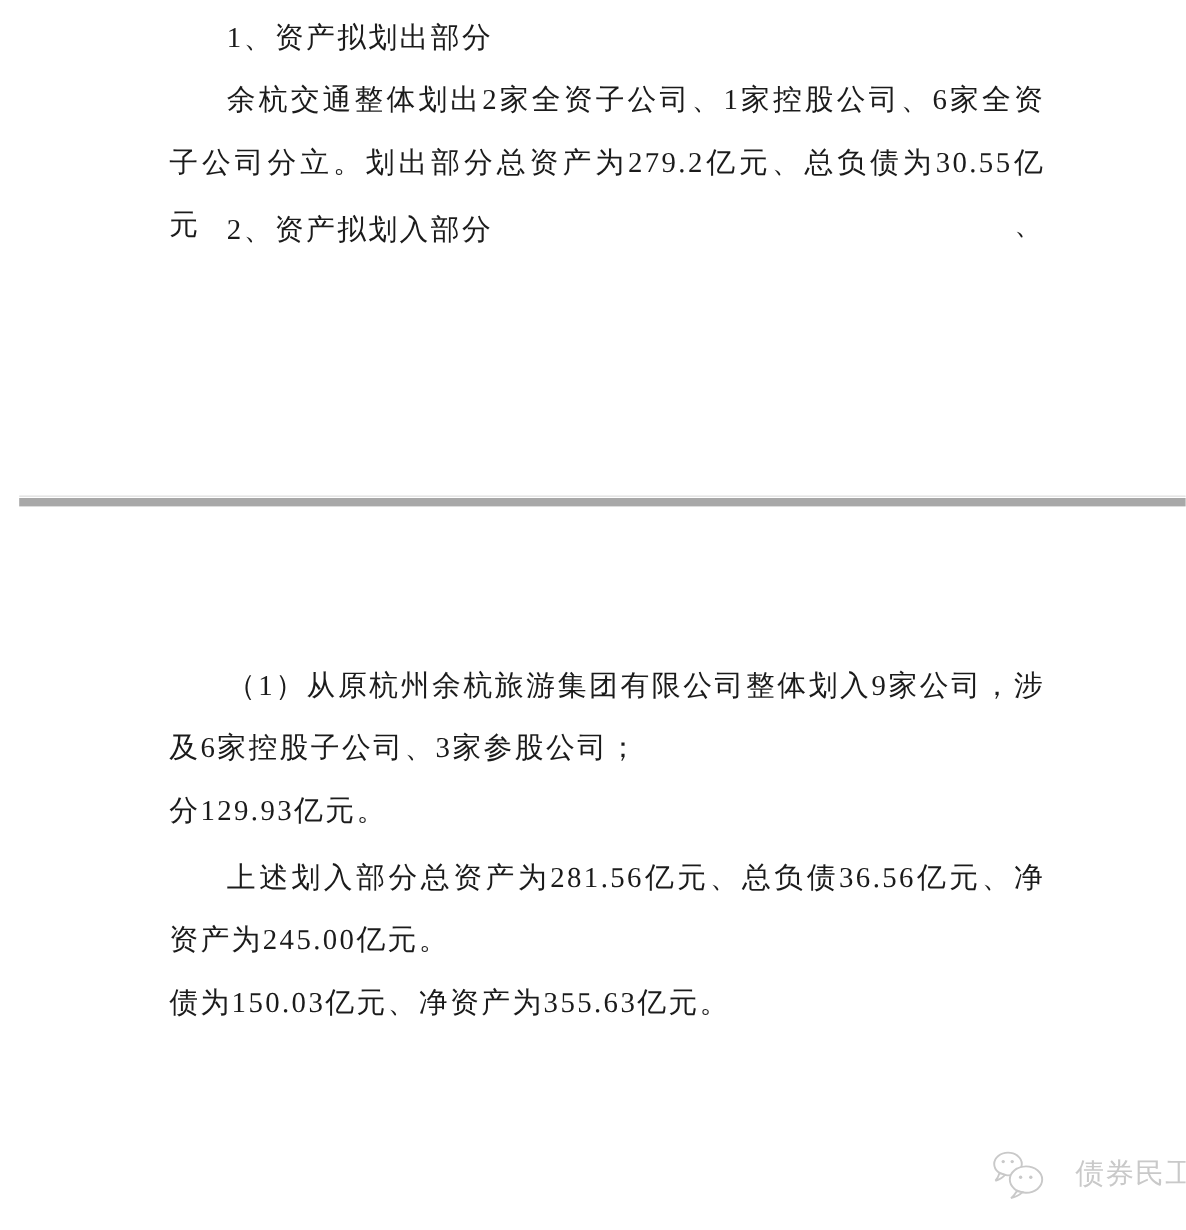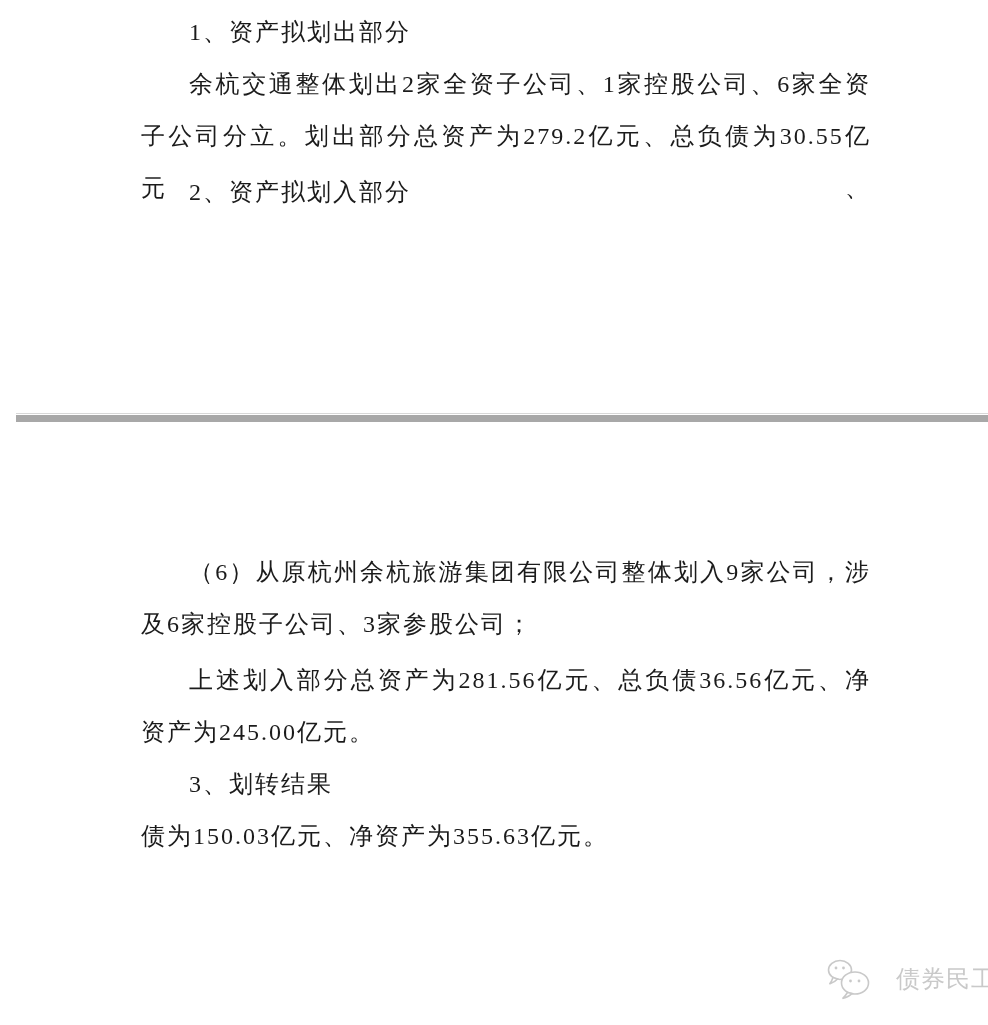--- a/index.html
+++ b/index.html
@@ -98,25 +98,25 @@
     <div class="line first mt4">2、资产拟划入部分</div>
   </div>
 
   <div class="divider">
     <div class="edge"></div>
     <div class="gap"></div>
     <div class="bar"></div>
   </div>
 
   <div class="text-block bottom">
-    <div class="line first jl">（6）从原杭州余杭旅游集团有限公司整体划入9家公司，涉</div>
+    <div class="line first jl">（1）从原杭州余杭旅游集团有限公司整体划入9家公司，涉</div>
     <div class="line">及6家控股子公司、3家参股公司；</div>
+    <div class="line">分129.93亿元。</div>
     <div class="line first jl mt4">上述划入部分总资产为281.56亿元、总负债36.56亿元、净</div>
     <div class="line">资产为245.00亿元。</div>
-    <div class="line first">3、划转结果</div>
     <div class="line">债为150.03亿元、净资产为355.63亿元。</div>
   </div>
 
   <div class="watermark">
     <span>
       <svg width="46" height="42" viewBox="0 0 46 42" xmlns="http://www.w3.org/2000/svg">
         <g stroke="#c9c9c9" stroke-width="1.6" fill="#ffffff">
           <ellipse cx="14" cy="12" rx="11.5" ry="9.5"></ellipse>
           <path d="M7 19.5 Q5.5 24 3.5 26 Q9 24 11.5 21 Z"></path>
         </g>

